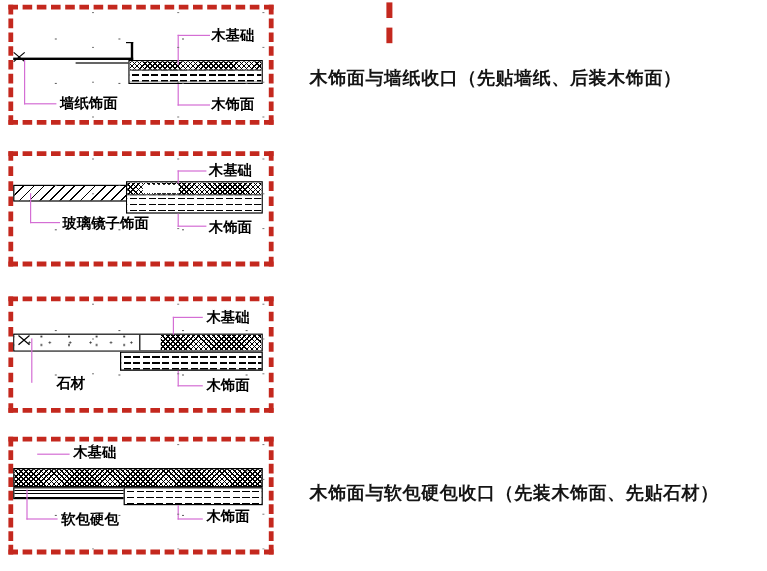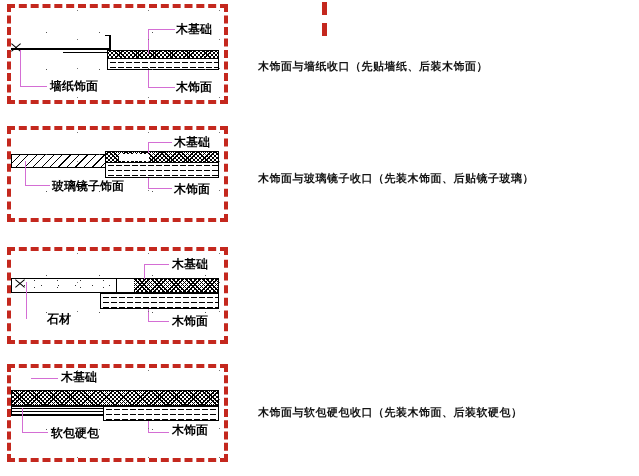--- a/index.html
+++ b/index.html
@@ -13,21 +13,21 @@
     background-size:53px 37px,71px 29px;background-position:9px 6px,31px 17px;
     pointer-events:none;}
   .abs{position:absolute;}
   .blk{position:absolute;background:#000;}
   .box{position:absolute;border:1px solid #000;box-sizing:border-box;background:#fff;overflow:hidden;}
   .layer{position:relative;width:100%;box-sizing:border-box;}
   .lv{position:absolute;width:1px;background:#d46ed4;}
   .lh{position:absolute;height:1px;background:#d46ed4;}
   .lbl{position:absolute;font-weight:bold;font-size:12px;line-height:14px;color:#000;
        white-space:nowrap;font-family:"Liberation Serif","DejaVu Serif",serif;}
-  .caption{position:absolute;left:258px;font-weight:bold;font-size:11px;line-height:19px;
+  .caption{position:absolute;left:258px;font-weight:bold;font-size:15px;line-height:19px;
        color:#151515;white-space:nowrap;letter-spacing:0.5px;
        font-family:"Liberation Serif","DejaVu Serif",serif;}
   .xline{position:absolute;width:12px;height:1px;background:#000;}
   .reddash{position:absolute;width:5px;height:13px;background:#c4281e;}
   
   .p-base{background-color:#fff;background-image:
       repeating-linear-gradient(45deg,#000 0 1px,transparent 1px 3px),
       repeating-linear-gradient(-45deg,#000 0 1px,transparent 1px 3px);}
   .p-finish{background-color:#fff;background-image:
       repeating-linear-gradient(90deg,#fff 0 2px,transparent 2px 8px),
@@ -117,16 +117,15 @@
     <div class="lbl" style="left:40px;top:58px;">软包硬包</div>
     <div class="lv" style="left:137px;top:53px;height:12px;"></div>
     <div class="lh" style="left:137px;top:64px;width:21px;"></div>
     <div class="lbl" style="left:161px;top:55px;">木饰面</div>
   </div>
 
   <div class="reddash" style="left:322px;top:2px;"></div>
   <div class="reddash" style="left:322px;top:23px;"></div>
 
   <div class="caption" style="top:57px;">木饰面与墙纸收口（先贴墙纸、后装木饰面）</div>
-  <div class="caption" style="top:169px;">木饰面与玻璃镜子收口（先装木饰面、后贴镜子玻璃）</div>
-  <div class="caption" style="top:403px;">木饰面与软包硬包收口（先装木饰面、后装软硬包）</div>
+  <div class="caption" style="top:403px;">木饰面与软包硬包收口（先装木饰面、先贴石材）</div>
 
 </div>
 
 </body></html>

